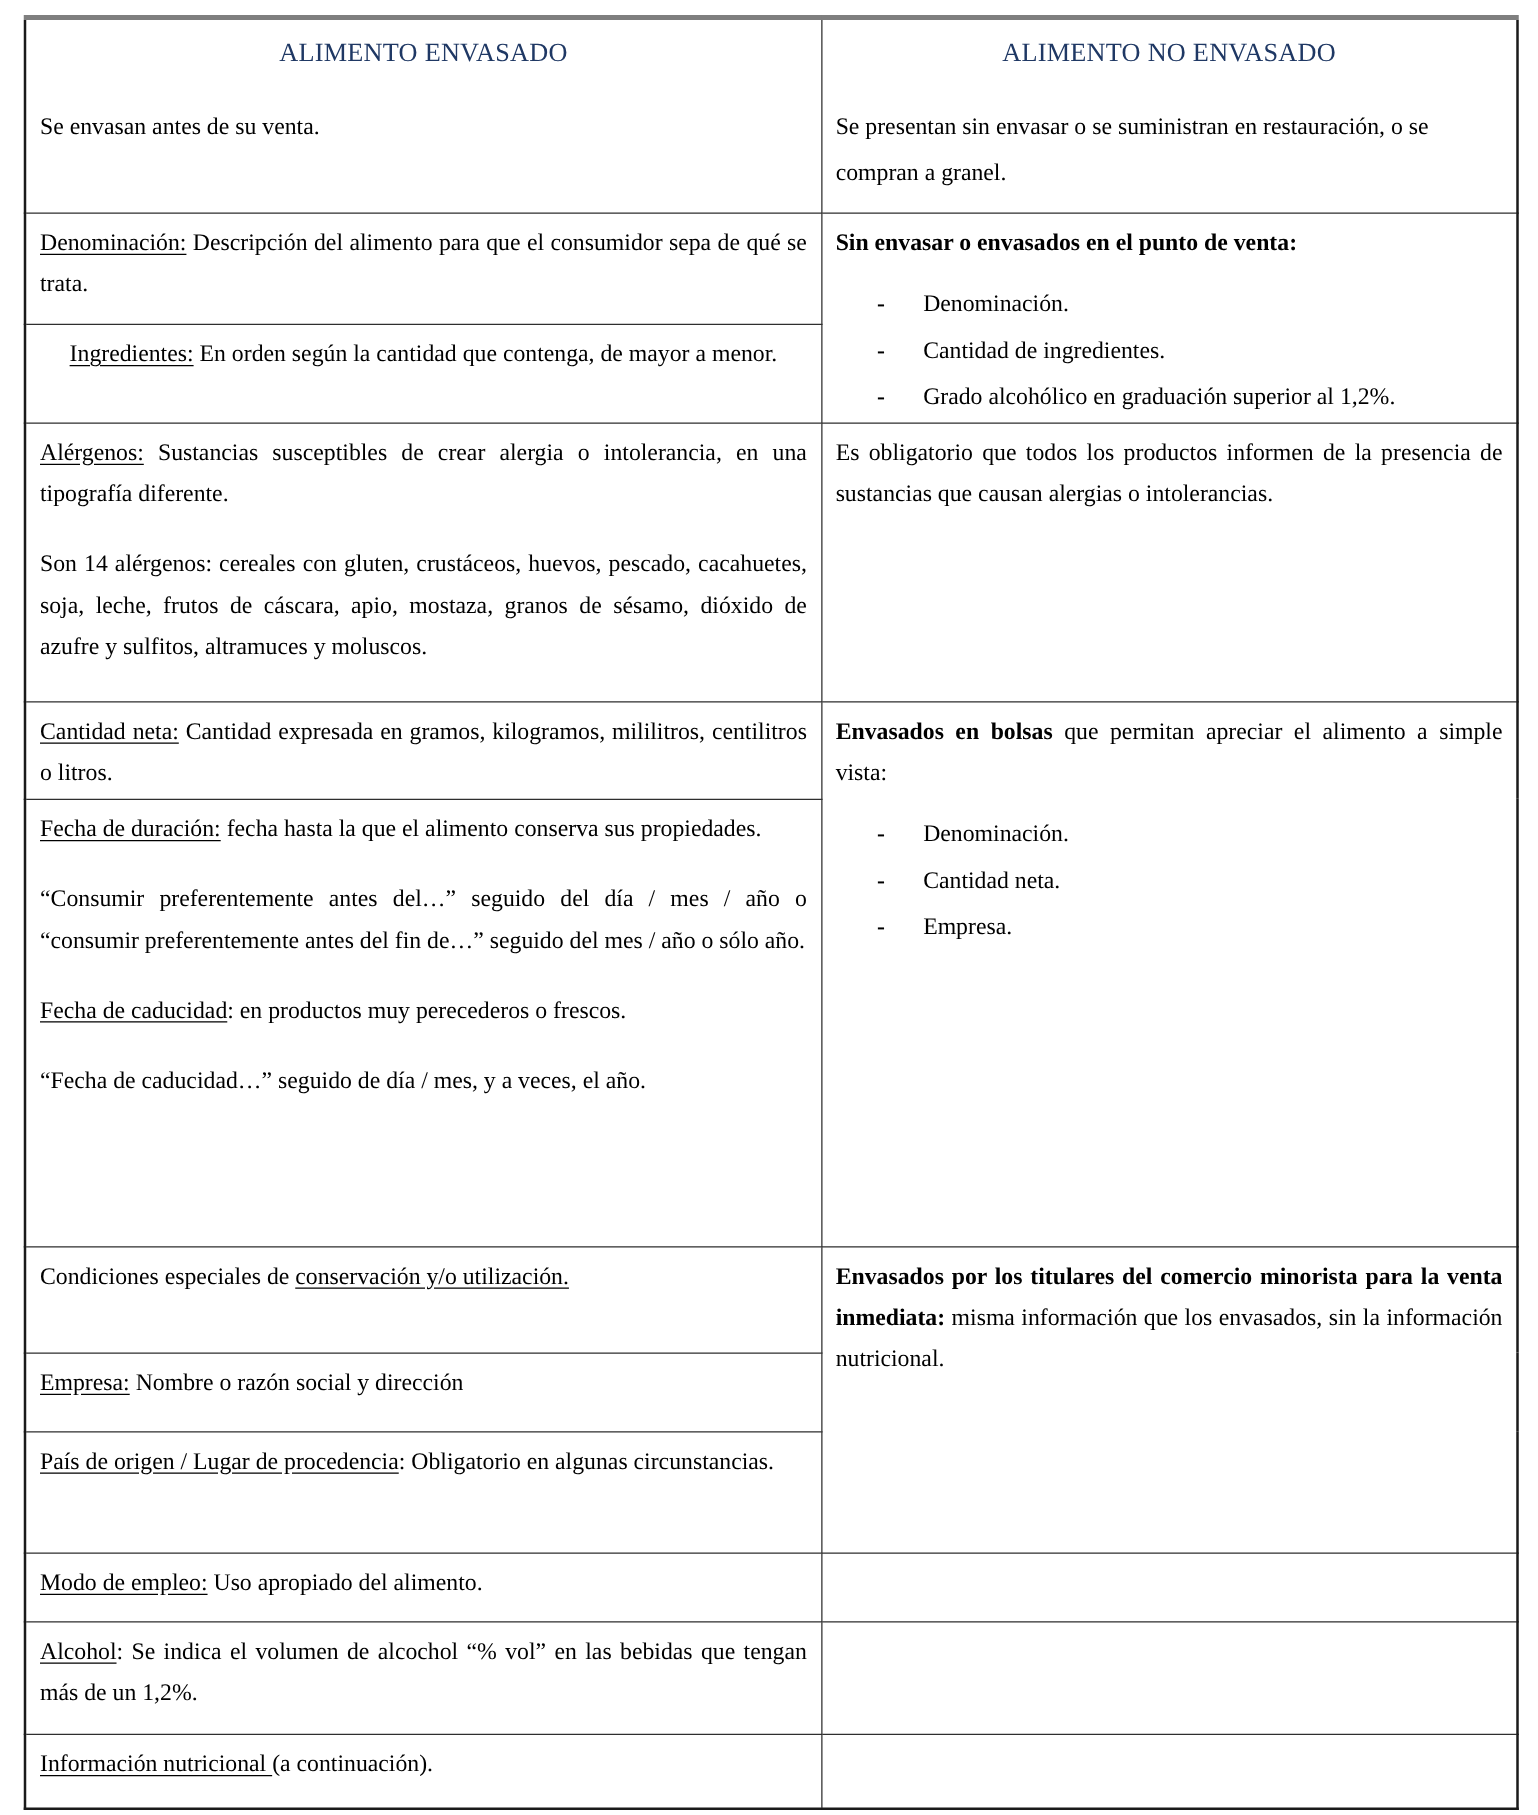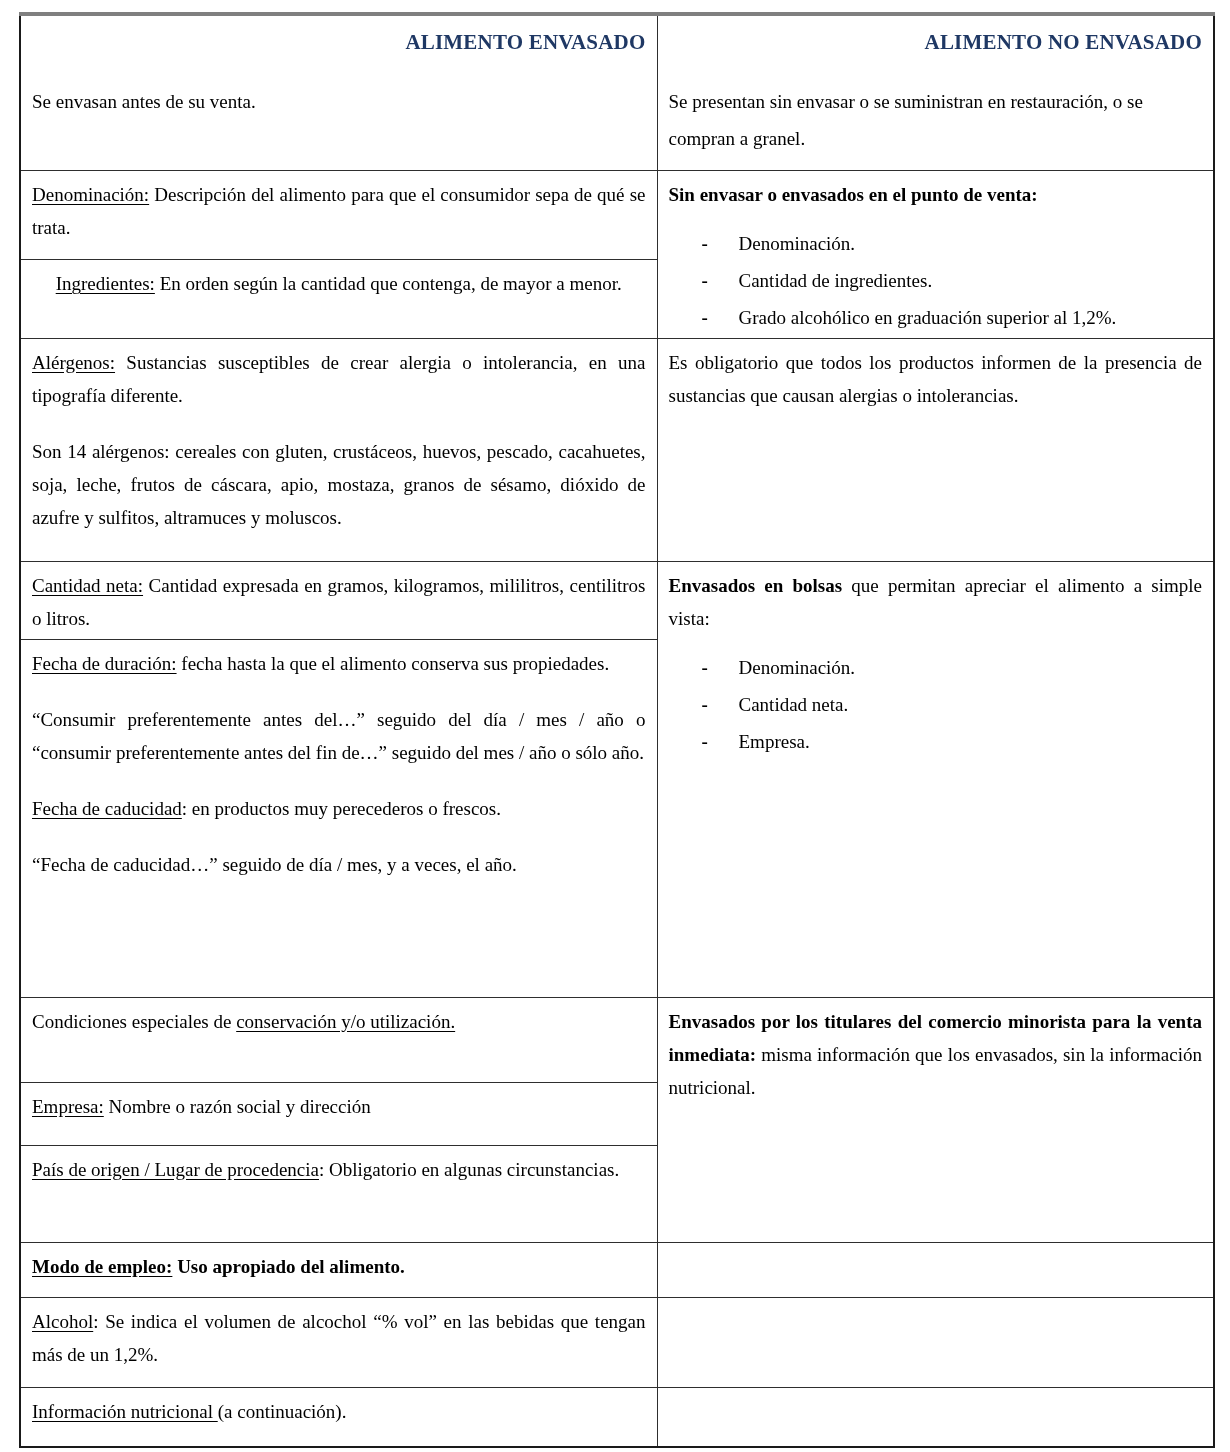--- a/index.html
+++ b/index.html
@@ -17,21 +17,21 @@
   col.c-left  { width:637px; }
   col.c-right { width:557px; }
   td.cell {
     border:1.5px solid #2e2e2e;
     vertical-align:top;
     padding:7px 11px 4px 11px;
     font-size:19px; line-height:33px;
     background:#ffffff;
   }
   .title {
-    text-align:right; font-weight:700; font-size:21px;
+    text-align:center; font-weight:400; font-size:21px;
     color:var(--accent,#1f3864); margin:4px 0 0 0; line-height:30px;
     letter-spacing:0.2px;
   }
   .center-text { margin-top:26px; line-height:37px; }
   .para { margin:0 0 23px 0; }
   .para:last-child { margin-bottom:0; }
   .para.justify { text-align:justify; }
   .para.lead { margin-bottom:16px; }
   .seg-u { text-decoration:underline; text-underline-offset:3px; }
   .seg-b { font-weight:700;margin-top:14px; }
@@ -114,21 +114,21 @@
         <tr style="height: 63px;">
           <td class="cell col-left">
             <p class="para"><span class="seg-u">Empresa:</span><span class="seg-n"> Nombre o razón social y dirección</span></p>
           </td>
         </tr>
         <tr style="height: 97px;">
           <td class="cell col-left">
             <p class="para justify"><span class="seg-u">País de origen / Lugar de procedencia</span><span class="seg-n">: Obligatorio en algunas circunstancias.</span></p>
           </td>
         </tr>
-        <tr style="height: 55px; font-weight: bold;">
+        <tr style="height: 55px;">
           <td class="cell col-left">
             <p class="para"><span class="seg-u">Modo de empleo:</span><span class="seg-n"> Uso apropiado del alimento.</span></p>
           </td>
           <td class="cell col-right"></td>
         </tr>
         <tr style="height: 90px; margin-top: 47px;">
           <td class="cell col-left">
             <p class="para justify"><span class="seg-u">Alcohol</span><span class="seg-n">: Se indica el volumen de alcochol “% vol” en las bebidas que tengan más de un 1,2%.</span></p>
           </td>
           <td class="cell col-right"></td>

